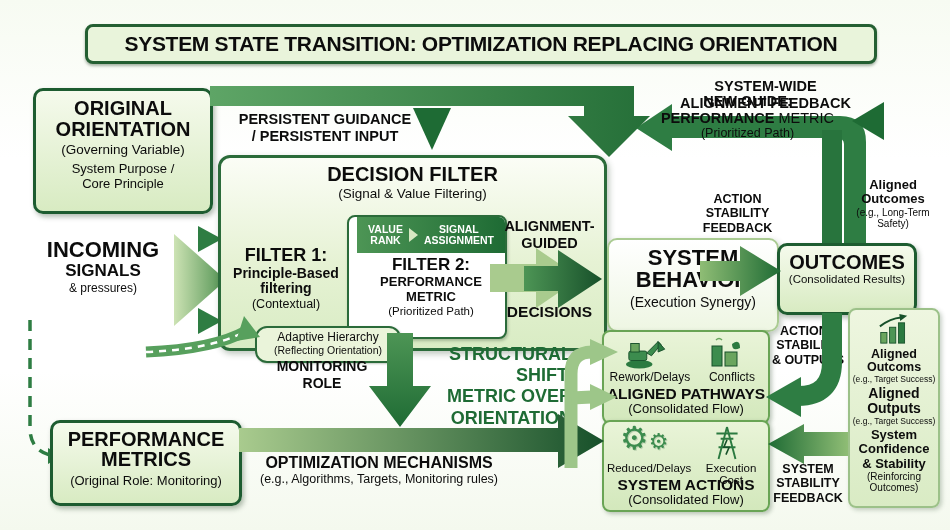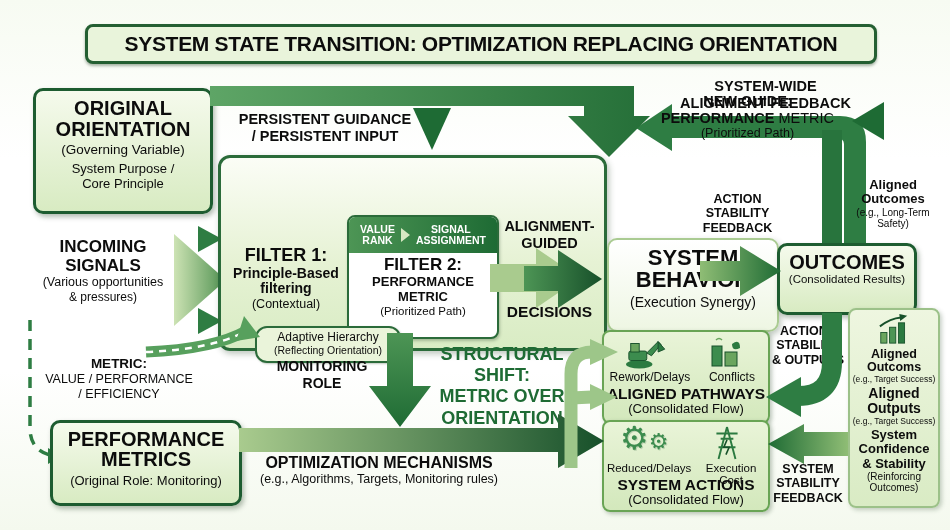--- a/index.html
+++ b/index.html
@@ -14,21 +14,21 @@
   
   .gbox{position:absolute;border:3px solid #1d5c30;border-radius:10px;
         background:linear-gradient(180deg,#f5faec 0%,#d8ebc2 100%);
         box-shadow:2px 3px 5px rgba(40,70,40,.35);}
   .titlebox{position:absolute;border:3px solid #245f32;border-radius:8px;background:#e9f4db;
         box-shadow:0 2px 3px rgba(40,70,40,.4);display:flex;align-items:center;justify-content:center;}
   .dfbox{position:absolute;border:3px solid #2b6b3a;border-radius:12px;
         background:linear-gradient(180deg,#fbfdf6 0%,#e6f2d4 55%,#d9ecc4 100%);
         box-shadow:2px 3px 6px rgba(40,70,40,.3);}
   .f2box{position:absolute;border:2px solid #2b6b3a;border-radius:8px;overflow:hidden;background:#ffffff;
-        box-shadow:1px 2px 3px rgba(40,70,40,.3);}
+        box-shadow:1px 2px 3px rgba(40,70,40,.3);padding-left:8px;}
   .f2head{display:flex;align-items:center;justify-content:center;gap:6px;height:36px;
         background:linear-gradient(90deg,#4d9555,#1e6b34);color:#fff;}
   .behaviorbox{position:absolute;border:2px solid #aacb92;border-radius:10px;
         background:linear-gradient(180deg,#ffffff 0%,#eef6e3 100%);
         box-shadow:2px 3px 6px rgba(40,70,40,.3);}
   .panel{position:absolute;border:2px solid #69a455;border-radius:8px;
         background:linear-gradient(180deg,#e9f4d8 0%,#d3e8bc 100%);
         box-shadow:2px 2px 4px rgba(40,70,40,.3);}
   .rpanel{position:absolute;border:2px solid #9cc189;border-radius:8px;
         background:linear-gradient(180deg,#eef6e0 0%,#d9ebc4 100%);
@@ -89,20 +89,24 @@
     </span>
     <span class="line" style="font-size:12.5px;line-height:1.15;">(Prioritized Path)</span>
   </div>
 
   <div class="abs ctr" style="left:668px;top:78px;width:195px;">
     <span class="line bold" style="font-size:14.5px;line-height:1.15;">SYSTEM-WIDE</span>
     <span class="line bold" style="font-size:14.5px;line-height:1.15;">ALIGNMENT FEEDBACK</span>
   </div>
 
   <div class="dfbox" style="left:218px;top:155px;width:383px;height:190px;">
+    <div class="abs ctr" style="left:0;top:5px;width:100%;">
+      <span class="line bold" style="font-size:20px;">DECISION FILTER</span>
+      <span class="line" style="font-size:13.5px;">(Signal &amp; Value Filtering)</span>
+    </div>
 
     <div class="abs ctr" style="left:6px;top:88px;width:118px;">
       <span class="line bold" style="font-size:18px;line-height:1.1;">FILTER 1:</span>
       <span class="line bold" style="font-size:14px;line-height:1.1;">Principle-Based</span>
       <span class="line bold" style="font-size:14px;line-height:1.1;">filtering</span>
       <span class="line" style="font-size:12.5px;line-height:1.15;">(Contextual)</span>
     </div>
 
     <div class="f2box" style="left:126px;top:57px;width:148px;height:120px;">
       <div class="f2head">
@@ -132,46 +136,40 @@
       <span class="bold" style="font-size:15.5px;">DECISIONS</span>
     </div>
 
     <div class="tab ctr" style="left:34px;top:168px;width:142px;height:33px;">
       <span class="line" style="font-size:12px;padding-top:2px;">Adaptive Hierarchy</span>
       <span class="line" style="font-size:10.5px;">(Reflecting Orientation)</span>
     </div>
   </div>
 
   <div class="abs ctr" style="left:28px;top:238px;width:150px;">
-    <span class="line bold" style="font-size:17px;line-height:1.1;">INCOMING</span>
+    <span class="line bold" style="font-size:22px;line-height:1.1;">INCOMING</span>
     <span class="line bold" style="font-size:17px;line-height:1.1;">SIGNALS</span>
-    <span class="line" style="font-size:12.5px;line-height:1.2;">(Various opportunities</span>
     <span class="line" style="font-size:12px;line-height:1.2;">&amp; pressures)</span>
   </div>
 
-  <div class="abs ctr" style="left:28px;top:356px;width:182px;">
-    <span class="line bold" style="font-size:13.5px;line-height:1.2;">METRIC:</span>
-    <span class="line" style="font-size:12.5px;line-height:1.2;">VALUE / PERFORMANCE</span>
-    <span class="line" style="font-size:12.5px;line-height:1.2;">/ EFFICIENCY</span>
-  </div>
 
   <div class="gbox ctr" style="left:50px;top:420px;width:186px;height:80px;border-width:3.5px;">
     <div style="padding-top:6px;">
       <span class="line bold" style="font-size:20px;line-height:1.02;">PERFORMANCE</span>
       <span class="line bold" style="font-size:20px;line-height:1.02;">METRICS</span>
       <span class="line" style="font-size:13px;padding-top:3px;">(Original Role: Monitoring)</span>
     </div>
   </div>
 
   <div class="abs ctr" style="left:266px;top:358px;width:112px;">
     <span class="line bold" style="font-size:14px;line-height:1.2;">MONITORING</span>
     <span class="line bold" style="font-size:14px;line-height:1.2;">ROLE</span>
   </div>
 
-  <div class="abs green" style="left:432px;top:344px;width:140px;text-align:center;">
+  <div class="abs green" style="left:432px;top:344px;width:140px;text-align:right;">
     <span class="line bold" style="font-size:18px;line-height:1.18;">STRUCTURAL</span>
     <span class="line bold" style="font-size:18px;line-height:1.18;">SHIFT:</span>
     <span class="line bold" style="font-size:18px;line-height:1.18;">METRIC OVER</span>
     <span class="line bold" style="font-size:18px;line-height:1.18;">ORIENTATION</span>
   </div>
 
   <div class="abs ctr" style="left:245px;top:453px;width:268px;">
     <span class="line bold" style="font-size:16px;line-height:1.2;">OPTIMIZATION MECHANISMS</span>
     <span class="line" style="font-size:12.5px;line-height:1.25;">(e.g., Algorithms, Targets, Monitoring rules)</span>
   </div>

